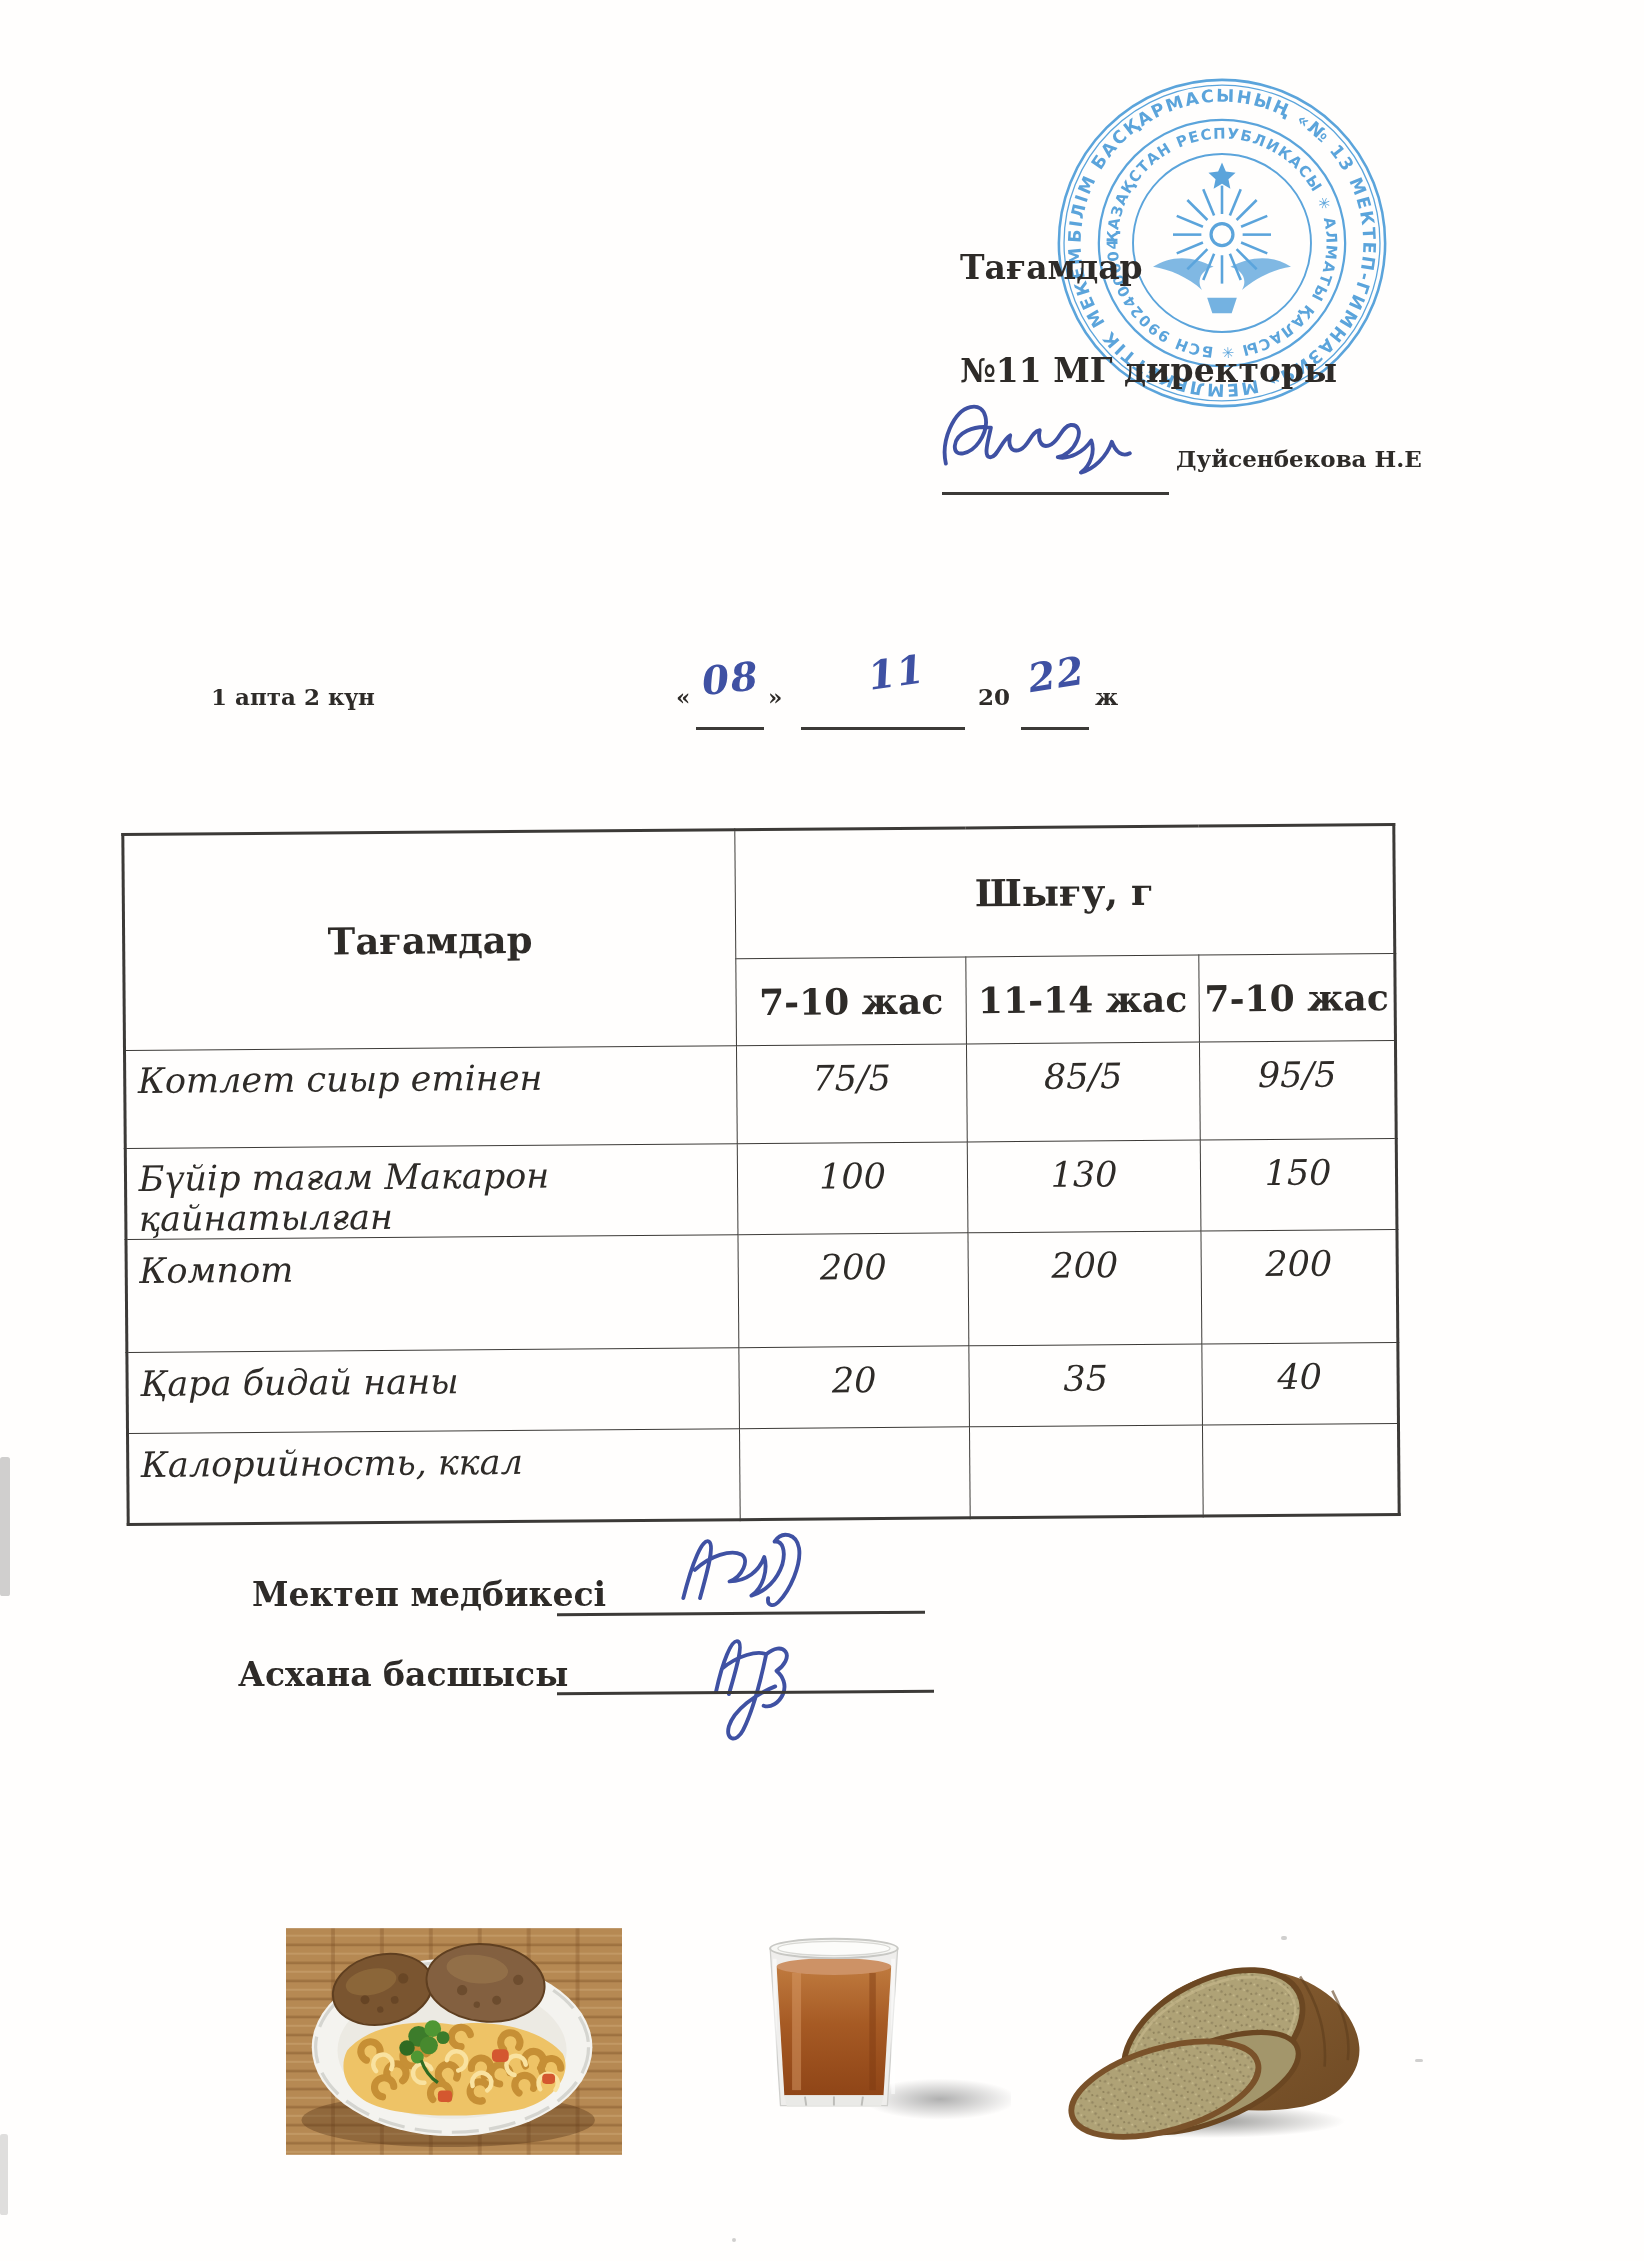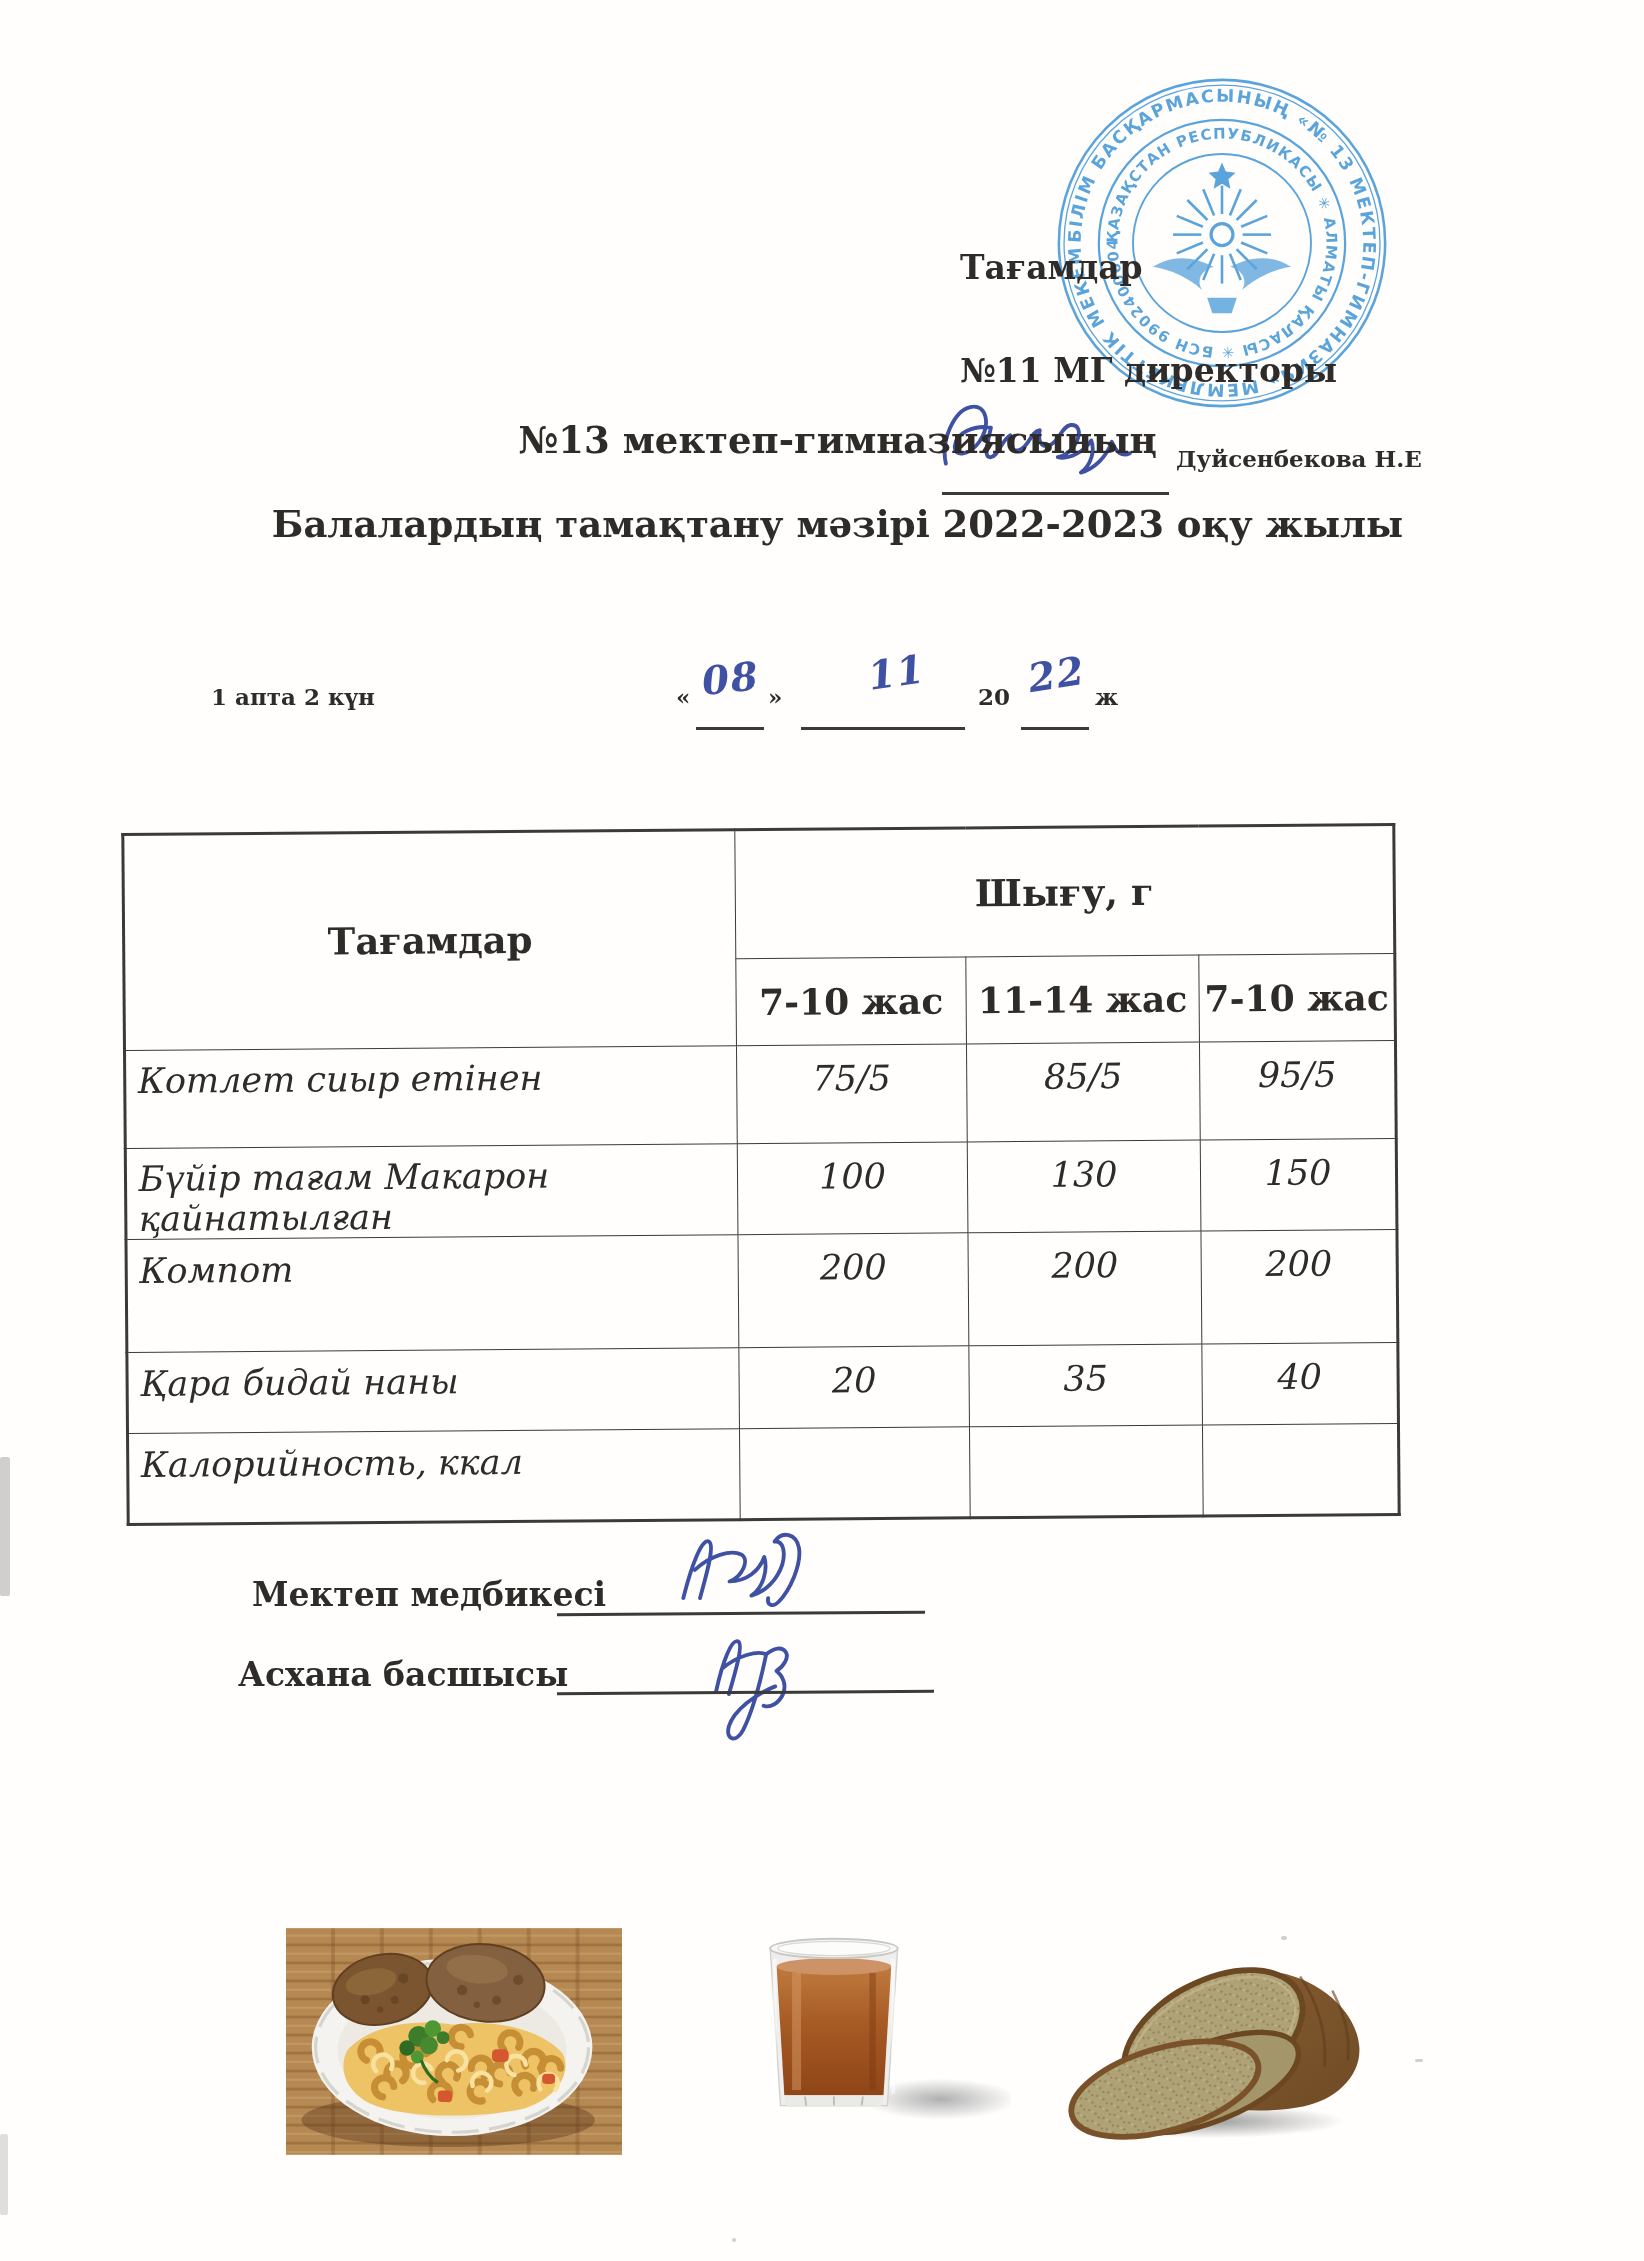--- a/index.html
+++ b/index.html
@@ -81,24 +81,20 @@
   </svg>
 
   <div class="abs b doc52 nw" style="left:960px;top:250px">Тағамдар</div>
   <div class="abs b doc52 nw" style="left:960px;top:353px">№11 МГ директоры</div>
   <svg class="abs" style="left:934px;top:380px" width="245" height="119" viewBox="0 0 380 185" xmlns="http://www.w3.org/2000/svg">
     <path class="ink-stroke" stroke-width="6" d="M18,130 C10,95 30,48 56,42 C82,36 88,70 70,96 C56,116 30,122 32,102 C34,82 62,70 88,74 C84,94 76,118 86,120 C98,122 104,94 118,86 C114,102 120,114 134,108 C148,102 150,80 164,78 C160,96 168,108 182,100 C196,92 198,72 212,70 C224,69 228,80 222,94 C216,108 204,118 192,120 C210,124 232,112 244,94 C250,110 244,132 228,144 C248,138 268,120 276,96 C282,112 292,120 304,114"></path>
   </svg>
   <div class="abs uline" style="left:942px;top:492px;width:227px"></div>
   <div class="abs b doc54 nw" style="left:1176px;top:446px">Дуйсенбекова Н.Е</div>
 
-  <div class="abs titles">
-    <div class="b doc58">№13 мектеп-гимназиясының</div>
-    <div class="b doc58 t2">Балалардың тамақтану мәзірі 2022-2023 оқу жылы</div>
-  </div>
 
   <div class="abs b doc54 nw" style="left:211px;top:684px">1 апта 2 күн</div>
   <div class="abs b doc54" style="left:676px;top:684px">«</div>
   <div class="abs uline" style="left:696px;top:727px;width:68px"></div>
   <div class="abs hw" style="left:702px;top:655px;transform:rotate(-6deg)">08</div>
   <div class="abs b doc54" style="left:768px;top:684px">»</div>
   <div class="abs uline" style="left:801px;top:727px;width:164px"></div>
   <div class="abs hw" style="left:868px;top:649px;transform:rotate(-8deg)">11</div>
   <div class="abs b doc54" style="left:978px;top:684px">20</div>
   <div class="abs uline" style="left:1021px;top:727px;width:68px"></div>

